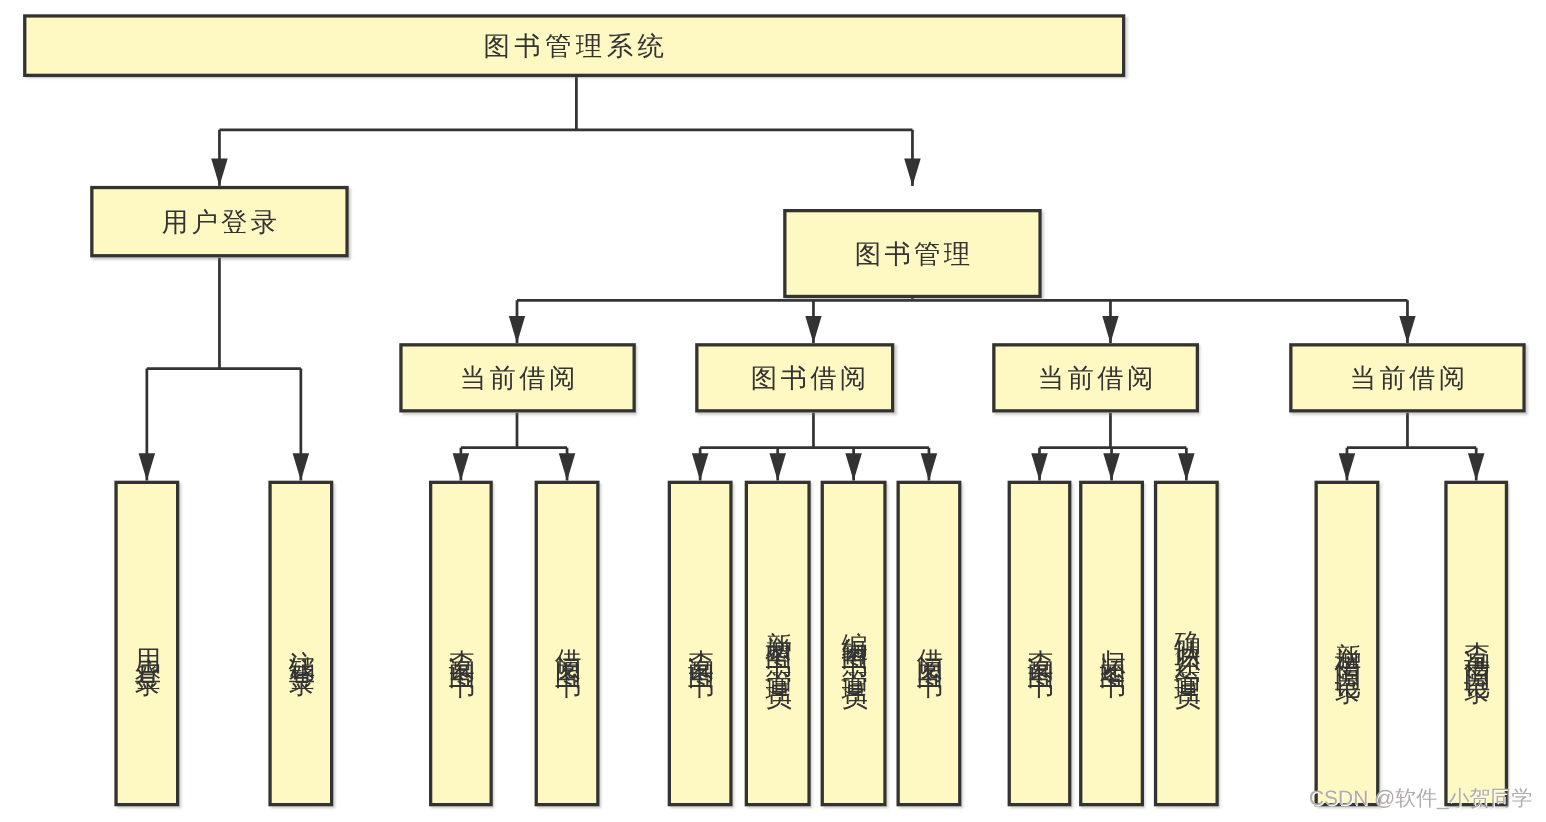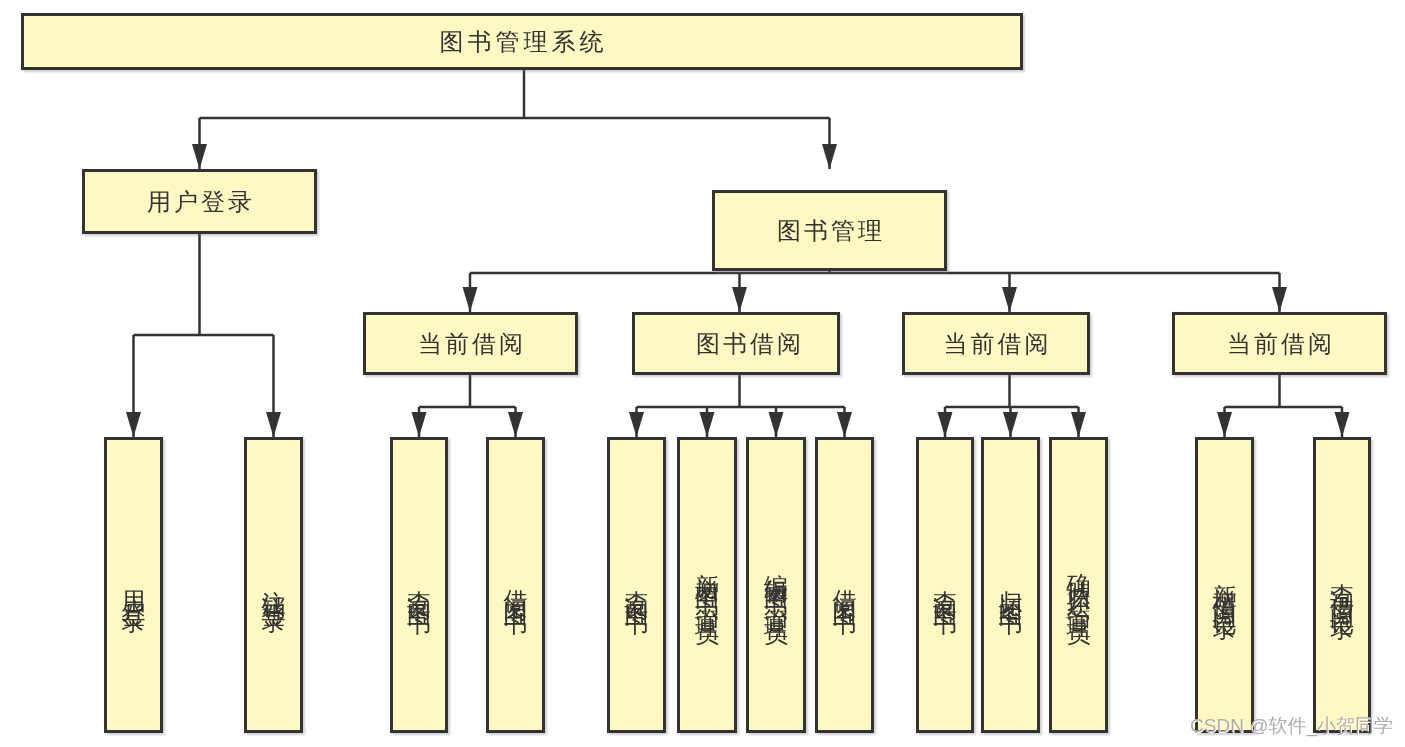--- a/index.html
+++ b/index.html
@@ -139,21 +139,21 @@
   <div class="node" style="left:82px; top:169px; width:235px; height:65px;">
     <span class="h-label">用户登录</span>
   </div>
   <div class="node" style="left:712px; top:174px; width:235px; height:81px;margin-top:16px;">
     <span class="h-label">图书管理</span>
   </div>
 
   <div class="node" style="left:363px; top:312px; width:215px; height:63px;">
     <span class="h-label">当前借阅</span>
   </div>
-  <div class="node" style="left:632px; top:312px; width:208px; height:63px;padding-left:25px;">
+  <div class="node" style="left:632px; top:312px; width:181px; height:63px;padding-left:25px;">
     <span class="h-label">图书借阅</span>
   </div>
   <div class="node" style="left:902px; top:312px; width:188px; height:63px;">
     <span class="h-label">当前借阅</span>
   </div>
   <div class="node" style="left:1172px; top:312px; width:215px; height:63px;">
     <span class="h-label">当前借阅</span>
   </div>
 
   <div class="node v-node" style="left:104px; top:437px; width:59px; height:296px;">

